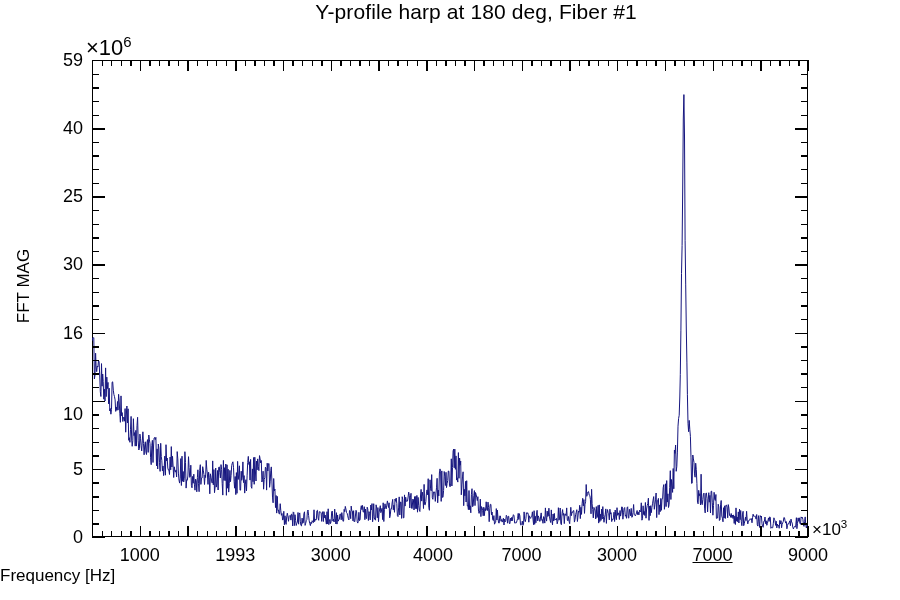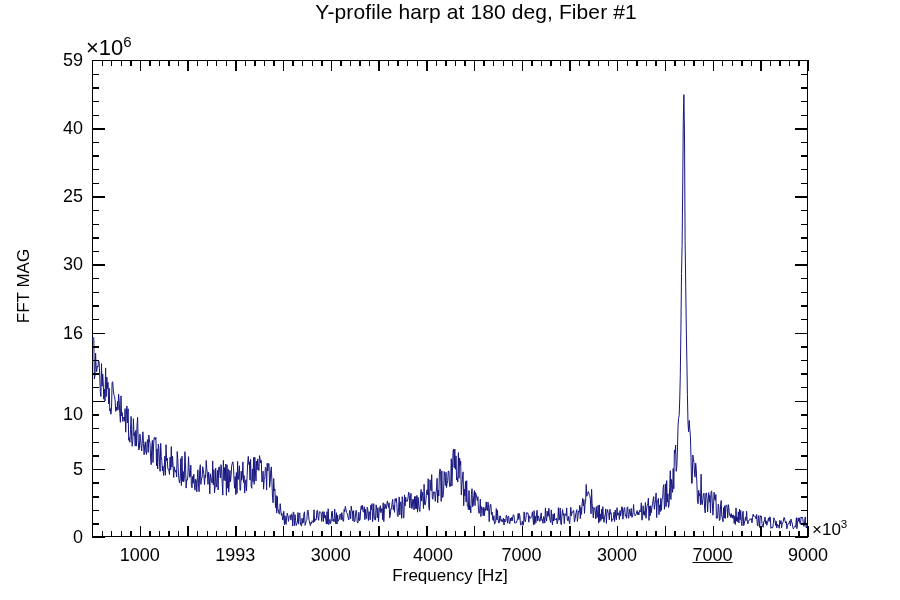--- a/index.html
+++ b/index.html
@@ -79,21 +79,20 @@
     top: 518px;
     font-size: 17px;
     color: #000;
     white-space: nowrap;
   }
   #x-axis-title {
     position: absolute;
     left: 0;
     top: 566px;
     width: 900px;
-    text-align: center;
     font-size: 17px;
     color: #000;
   }
   #y-axis-title {
     position: absolute;
     left: -56px;
     top: 276px;
     width: 160px;
     text-align: center;
     font-size: 17px;

